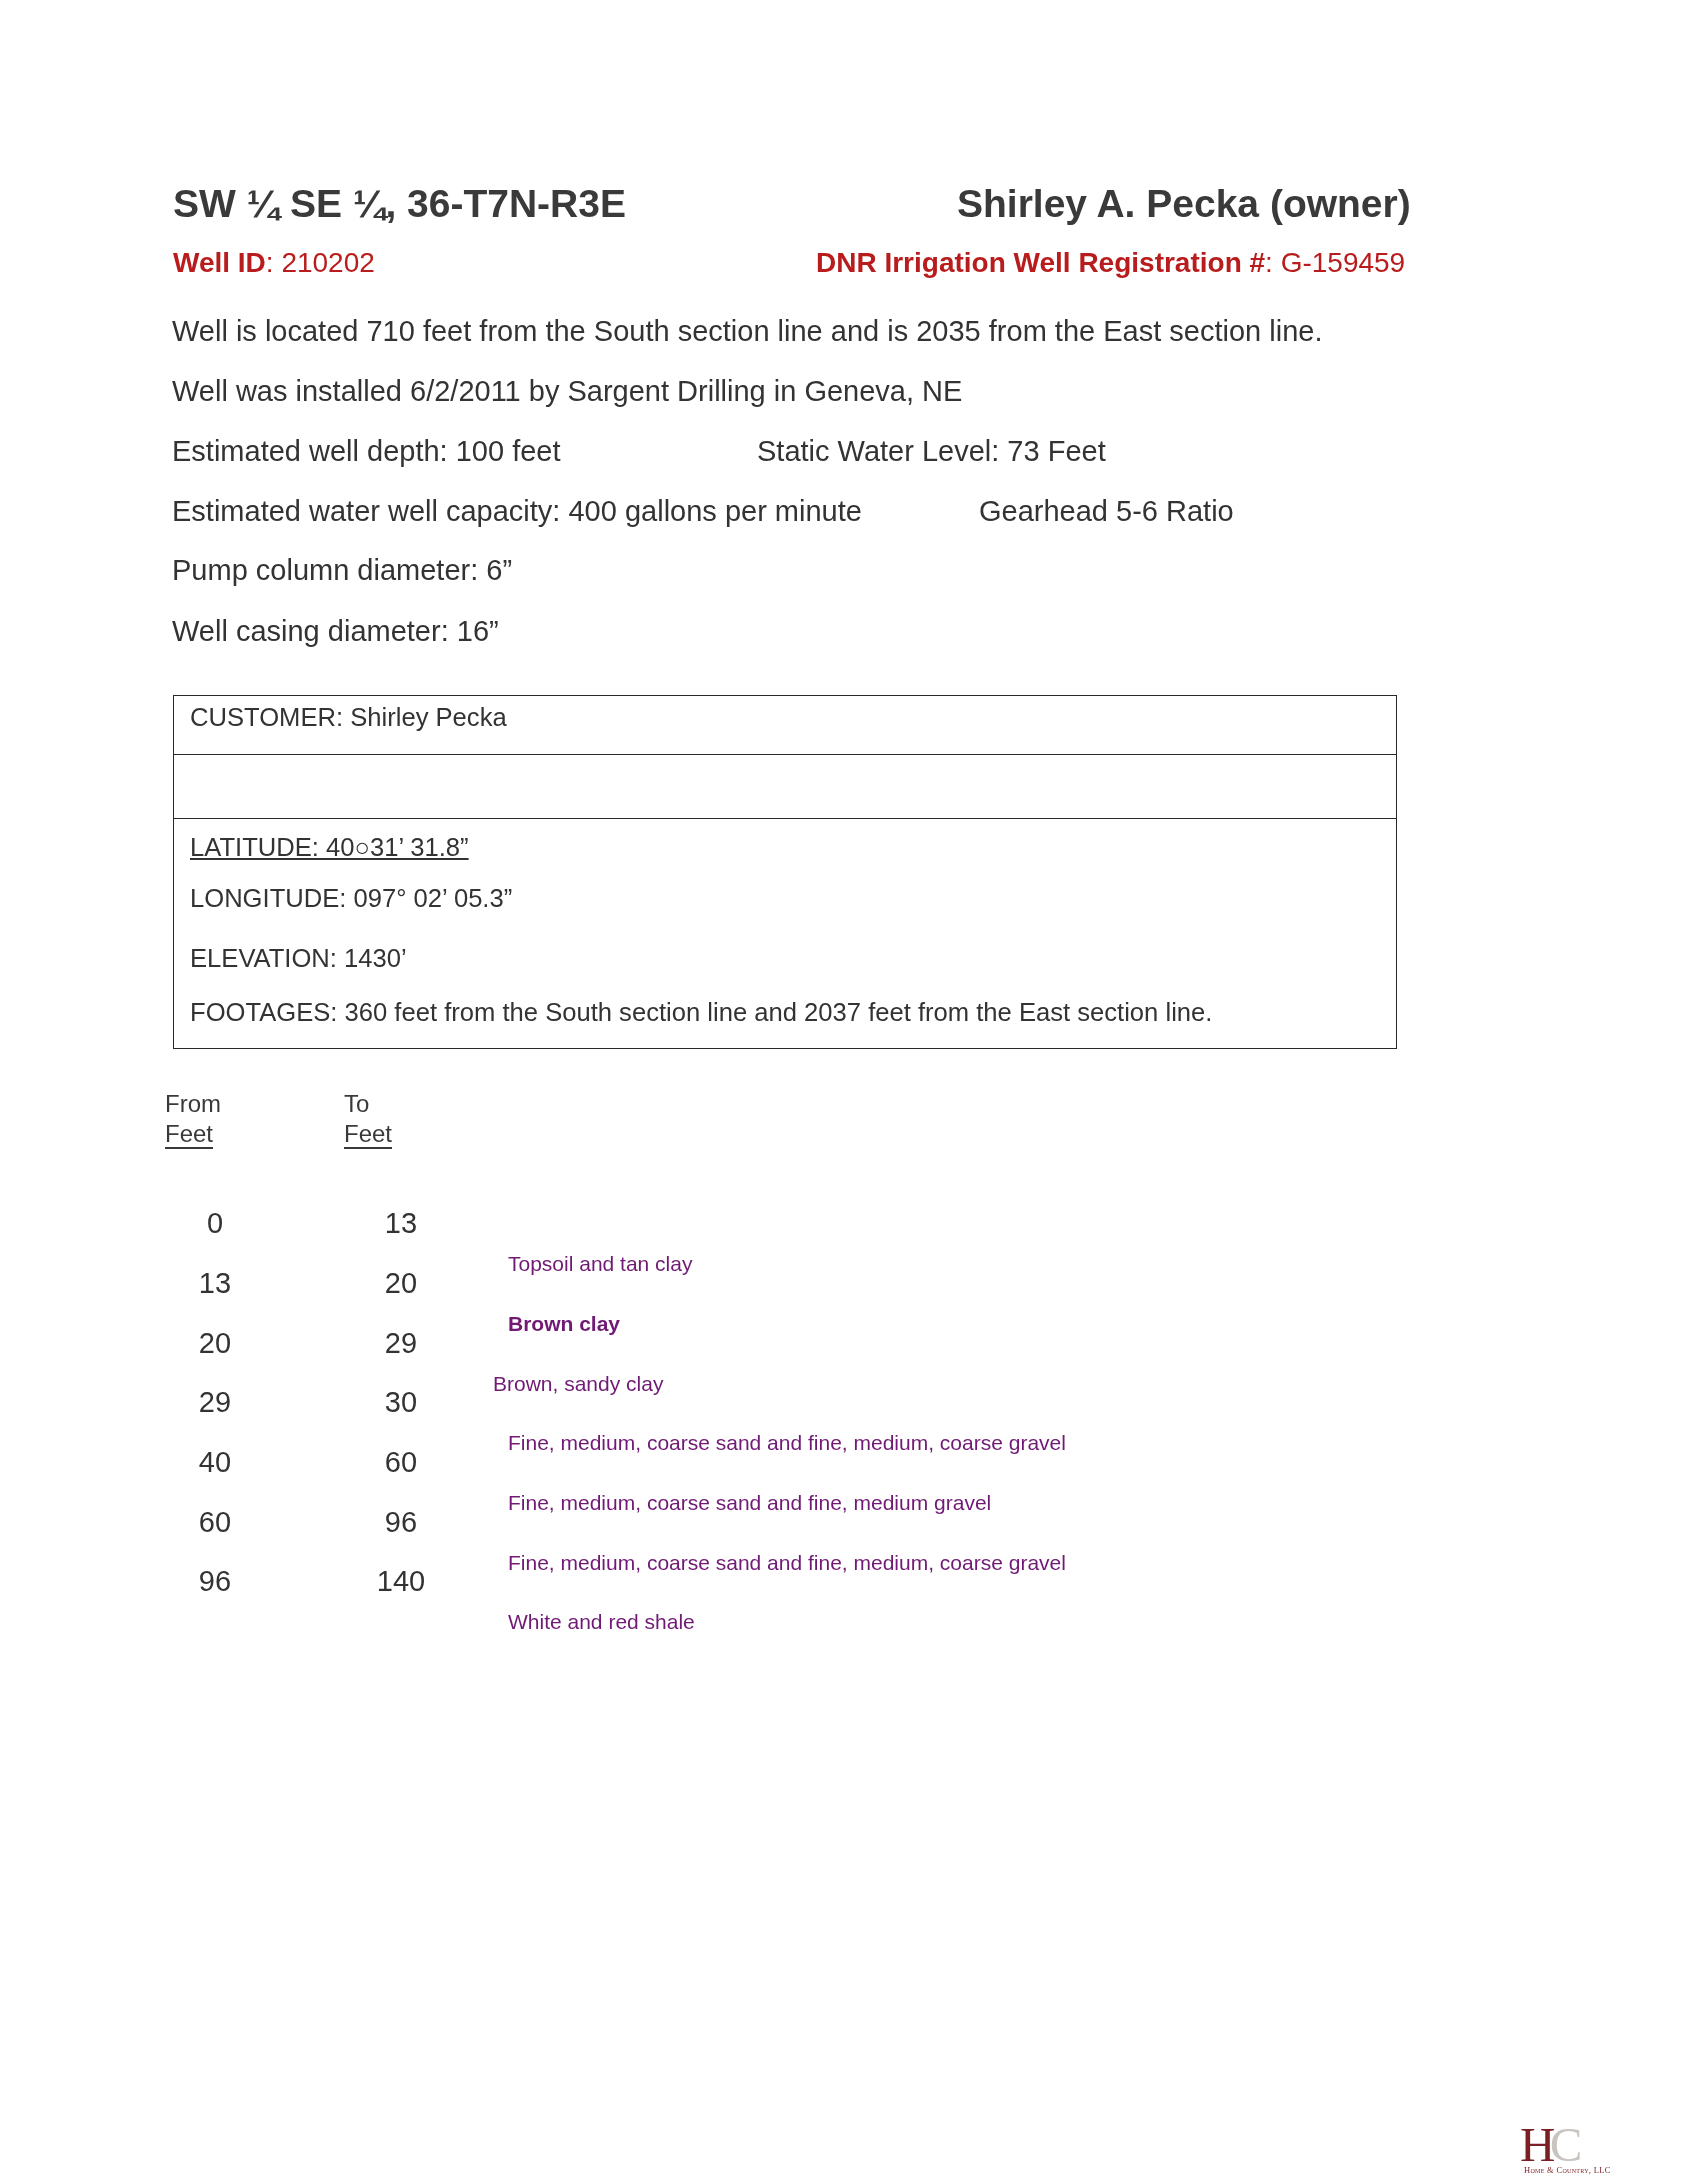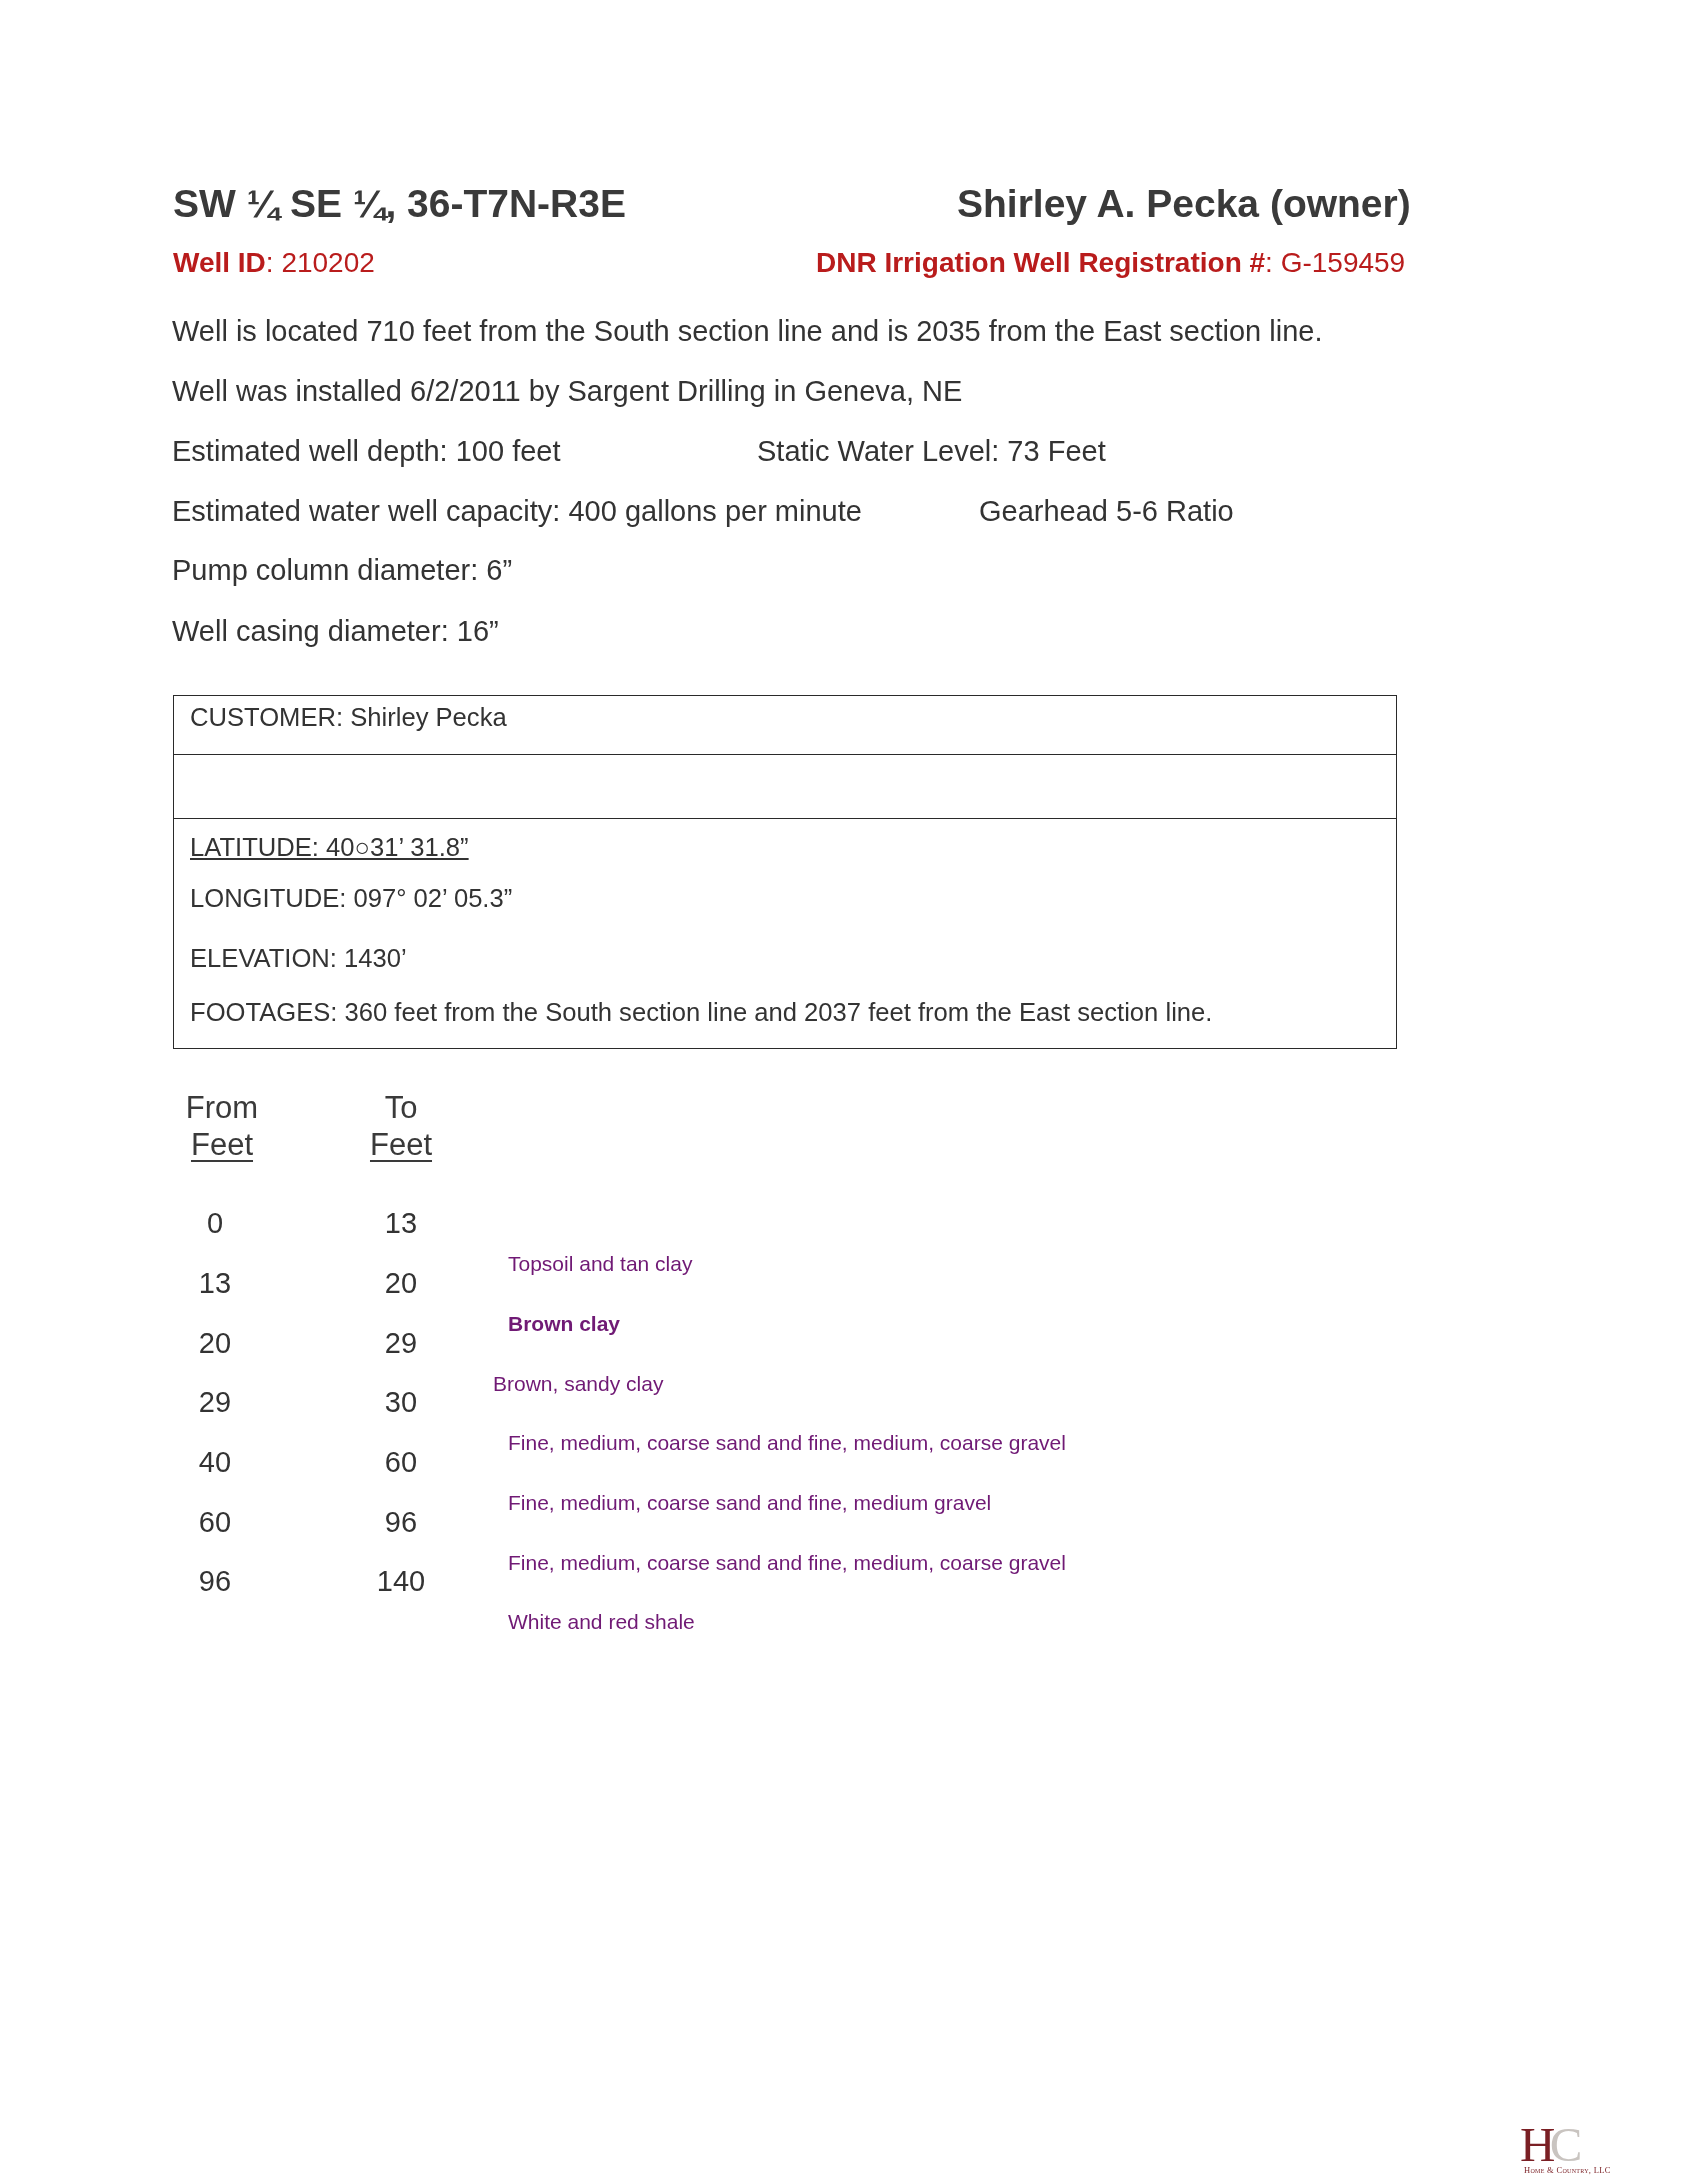--- a/index.html
+++ b/index.html
@@ -15,21 +15,21 @@
   .title { font-size: 39px; font-weight: bold; color: #3a3a3a; line-height: 1; }
   .hdr2 { font-size: 28px; line-height: 1; color: #b91c1c; }
   .hdr2 b { font-weight: bold; }
   .body-line { font-size: 29px; line-height: 1; color: #333; }
   .box {
     position: absolute; left: 173px; top: 675px; width: 1224px; height: 354px;
     border: 1.9px solid #2a2a2a; box-sizing: border-box; margin-top: 20px;
   }
   .box-divider { position: absolute; left: 0; right: 0; height: 0; border-top: 1.9px solid #2a2a2a; }
   .box-line { position: absolute; left: 16px; font-size: 25.6px; line-height: 1; color: #333; white-space: nowrap; }
-  .th { font-size: 31px; line-height: 1; color: #3a3a3a; text-align: center; }
+  .th { font-size: 24px; line-height: 1; color: #3a3a3a; text-align: left; }
   .th .u { text-decoration: underline; text-underline-offset: 4.7px; text-decoration-thickness: 1.9px; }
   .cell-num { font-size: 29px; line-height: 1; color: #333; text-align: center; width: 114px; }
   .cell-desc { font-size: 21px; line-height: 1; color: #701a75; margin-top: 44px; }
   .logo-h { font-family: "Liberation Serif", serif; font-size: 49px; color: #7a1f24; line-height: 1; }
   .logo-c { font-family: "Liberation Serif", serif; font-size: 49px; color: #c9c4c0; line-height: 1; }
   .logo-text { font-family: "Liberation Serif", serif; font-size: 8.5px; color: #7a1f24; font-variant: small-caps; letter-spacing: 0.3px; line-height: 1; }
 </style>
 </head>
 <body>
 

